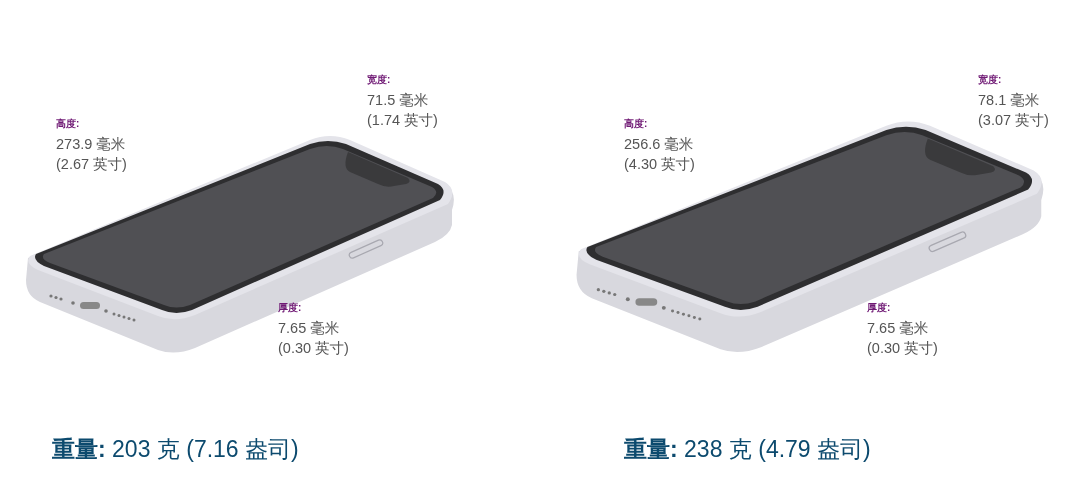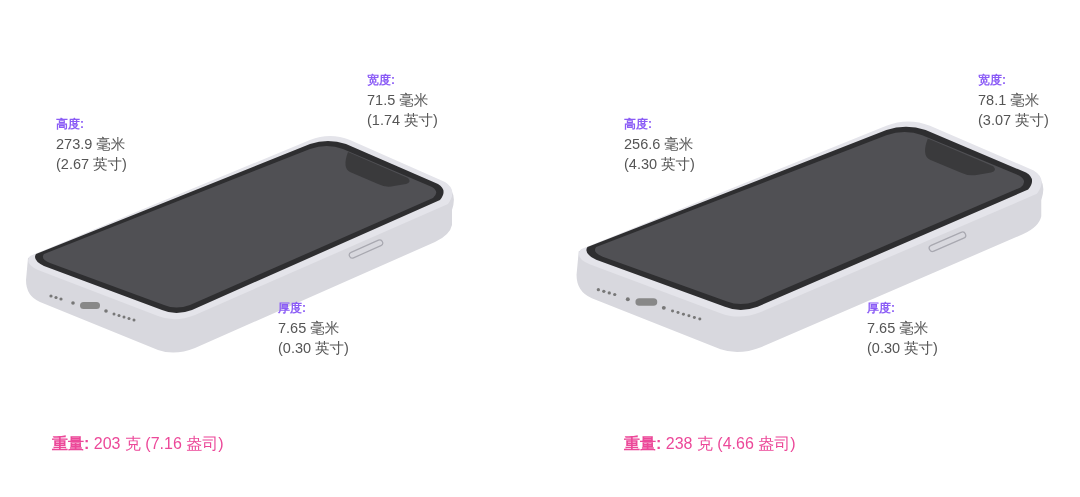--- a/index.html
+++ b/index.html
@@ -1,22 +1,22 @@
 <!DOCTYPE html>
 <html><head>
 <meta charset="utf-8">
 <style>
   html, body { margin:0; padding:0; background:#ffffff; }
   body { width:1080px; height:497px; position:relative; overflow:hidden;
          font-family:"Liberation Sans","DejaVu Sans",sans-serif; color:#555; }
   .panel { position:absolute; top:0; height:497px; }
   .phone { position:absolute; }
   .label { position:absolute; font-size:14.5px; line-height:20px; color:#555; }
-  .label .hd { font-weight:bold; color:#8b5cf6; font-size:12px; }
-  .weight { position:absolute; top:434px; font-size:16px; color:#ec4899; }
+  .label .hd { font-weight:bold; color:#701a75; font-size:10px; }
+  .weight { position:absolute; top:434px; font-size:23px; color:#0c4a6e; }
   .weight .wl { font-weight:bold; }
 </style>
 </head>
 <body>
 
 <div class="panel" style="left:0;width:540px;">
   <svg class="phone" style="left:20px;top:130px;" width="440" height="230" viewBox="0 0 440 230">
 
     <path d="M8,128 L290,12 Q310,4 330,12 L425,55 Q438,62 432,80 L432,95 Q430,105 415,112 L175,218 Q155,226 138,220 L20,172 Q6,166 6,150 Z" fill="#d8d8de"></path>
 
@@ -101,15 +101,15 @@
     <div>78.1 毫米</div>
     <div>(3.07 英寸)</div>
   </div>
   <div class="label" style="left:327px;top:298px;">
     <div class="hd">厚度:</div>
     <div>7.65 毫米</div>
     <div>(0.30 英寸)</div>
   </div>
   <div class="weight" style="left:84px;">
     <span class="wl">重量:</span>
-    <span>238 克 (4.66 盎司)</span>
+    <span>238 克 (4.79 盎司)</span>
   </div>
 </div>
 
 </body></html>

